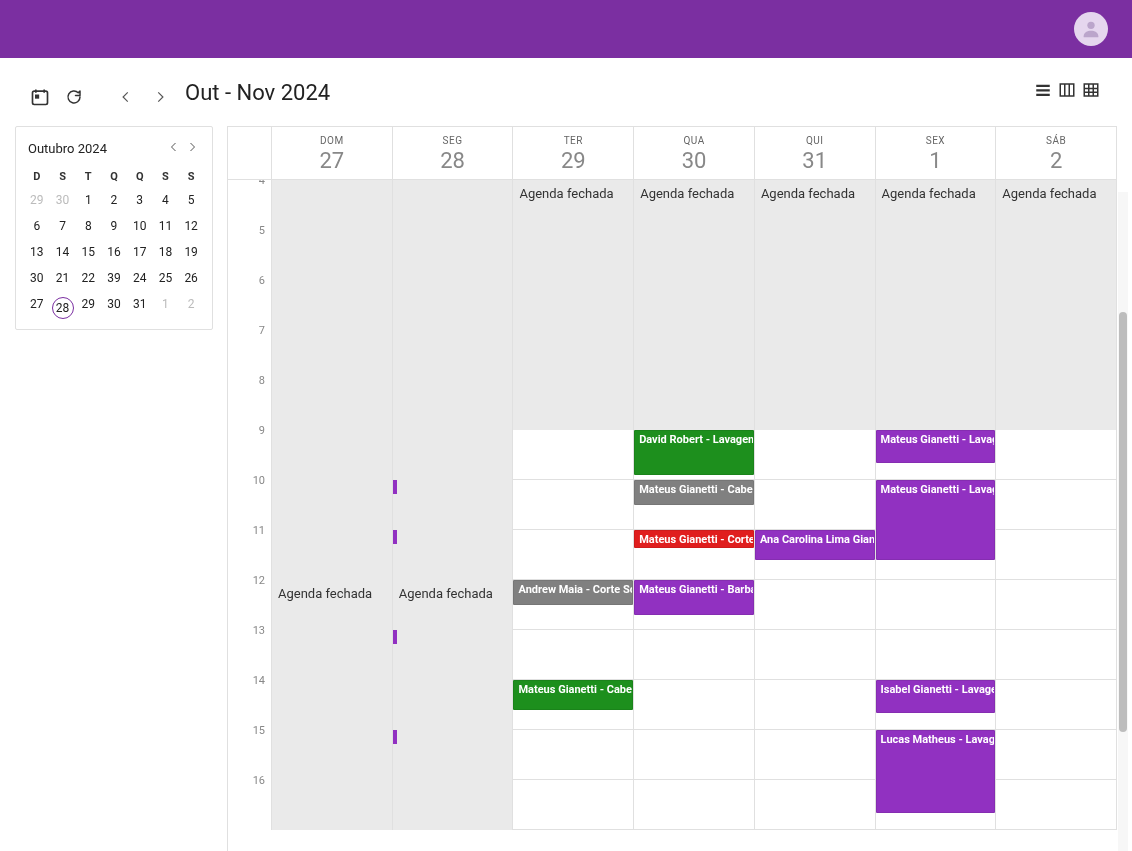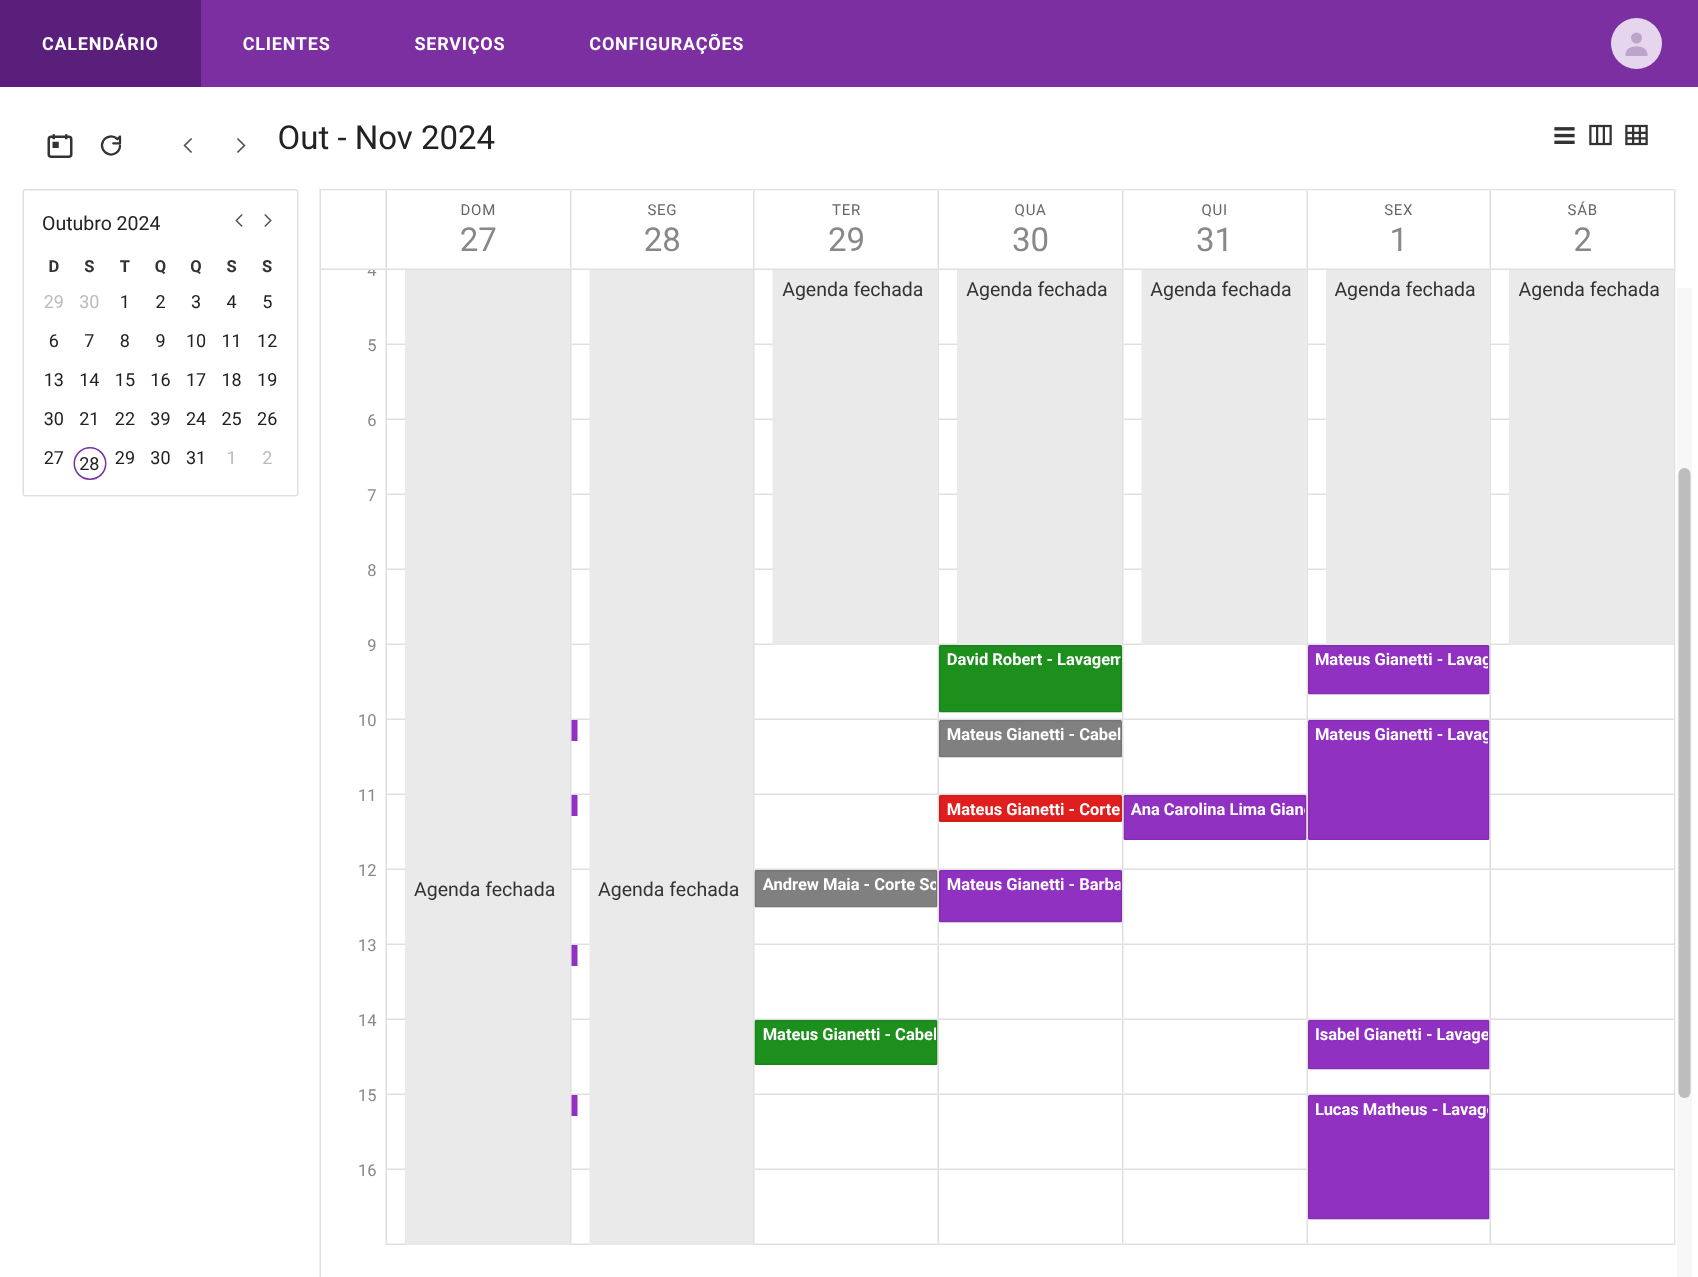--- a/index.html
+++ b/index.html
@@ -101,21 +101,21 @@
   }
 
   .content {
     display: flex;
     align-items: flex-start;
     gap: 0;
   }
 
   
   .sidebar {
-    width: 184px;
+    width: 198px;
     flex-shrink: 0;
     border: 1px solid var(--border);
     border-radius: 2px;
     padding: 10px 8px 4px;
     margin-right: 14px;
     background: #fff;
     font-size: 13px;
   }
   .mini-head {
     display: flex;
@@ -221,21 +221,21 @@
     position: relative;
     border-right: 1px solid var(--border);
     min-width: 0;
   }
   .hourline {
     height: 50px;
     border-bottom: 1px solid var(--border);
   }
   .closed-block {
     position: absolute;
-    left: 12px; right: 0;
+    left: 0; right: 0;
     background: var(--closed);
     padding: 6px 6px 0 6px;
     font-size: 13px;
     color: #333;
     overflow:hidden;
     white-space: nowrap;
   }
   .purple-tick {
     position: absolute;
     left: 0;
@@ -274,26 +274,20 @@
     position: absolute;
     left: 1px; right: 1px;
     background: #bdbdbd;
     border-radius: 4px;
   }
 </style>
 </head>
 <body>
 
 <div class="topbar">
-  <div class="nav">
-    <div class="nav-item active">CALENDÁRIO</div>
-    <div class="nav-item">CLIENTES</div>
-    <div class="nav-item">SERVIÇOS</div>
-    <div class="nav-item">CONFIGURAÇÕES</div>
-  </div>
   <div class="topbar-spacer"></div>
   <div class="avatar-btn">
     <svg viewBox="0 0 24 24">
         <circle cx="12" cy="8" r="4"></circle>
         <path d="M4 20c0-4 4-6 8-6s8 2 8 6v1H4z"></path>
       </svg>
   </div>
 </div>
 
 <div class="page">

